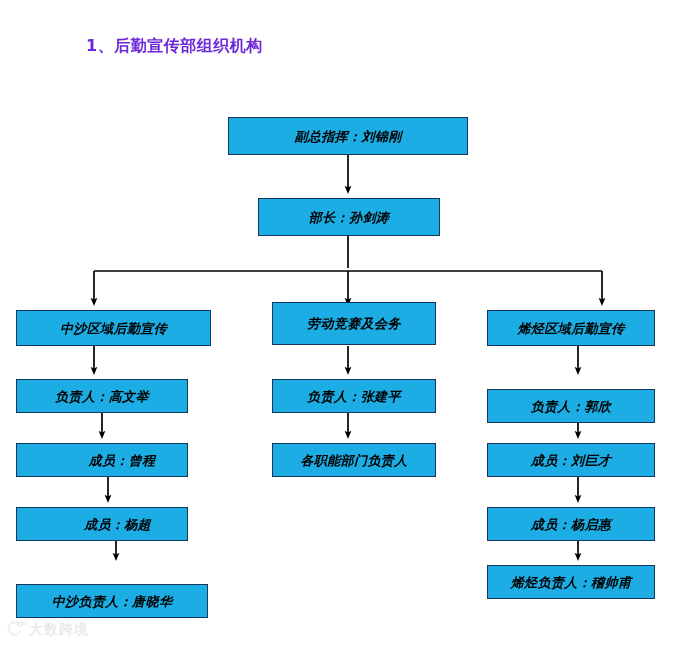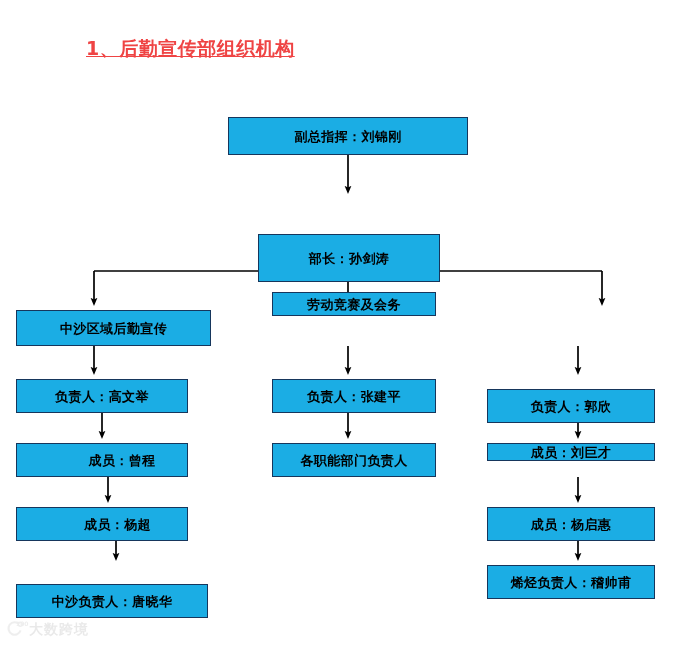--- a/index.html
+++ b/index.html
@@ -20,35 +20,35 @@
     position: absolute;
     left: 0; top: 0;
     width: 676px;
     height: 645px;
   }
 
   .page-title {
     position: absolute;
     left: 86px;
     top: 36px;
-    font-size: 19px;
+    font-size: 16px;
     font-weight: bold;
     letter-spacing: 0.5px;
     white-space: nowrap;
-    color: #ef4444;
-    text-decoration: underline;
+    color: #6d28d9;
   }
 
   
   #org-chart {
     position: absolute;
     left: 0;
     top: 0;
     width: 676px;
     height: 645px;
+    font-style: italic;
   }
 
   #connector-layer {
     position: absolute;
     left: 0;
     top: 0;
     width: 676px;
     height: 645px;
     pointer-events: none;
   }
@@ -63,35 +63,35 @@
     justify-content: center;
     font-size: 13px;
     font-weight: bold;
     color: #000000;
     letter-spacing: 0.4px;
     white-space: nowrap;
     line-height: 1;
   }
 
   .node.n-top      { left: 228px; top: 117px; width: 240px; height: 38px; }
-  .node.n-second   { left: 258px; top: 198px; width: 182px; height: 48px; margin-top: 36px; }
+  .node.n-second   { left: 258px; top: 198px; width: 182px; height: 38px; }
 
   .node.n-l0       { left: 16px;  top: 310px; width: 195px; height: 36px; }
   .node.n-l1       { left: 16px;  top: 379px; width: 172px; height: 34px; }
   .node.n-l2       { left: 16px;  top: 443px; width: 172px; height: 34px; padding-left: 40px; }
   .node.n-l3       { left: 16px;  top: 507px; width: 172px; height: 34px; padding-left: 31px; }
   .node.n-l4       { left: 16px;  top: 565px; width: 192px; height: 34px; margin-top: 19px; }
 
-  .node.n-m0       { left: 272px; top: 292px; width: 164px; height: 24px; }
+  .node.n-m0       { left: 272px; top: 302px; width: 164px; height: 43px; }
   .node.n-m1       { left: 272px; top: 379px; width: 164px; height: 34px; }
   .node.n-m2       { left: 272px; top: 443px; width: 164px; height: 34px; }
 
   .node.n-r0       { left: 487px; top: 310px; width: 168px; height: 36px; }
   .node.n-r1       { left: 487px; top: 379px; width: 168px; height: 34px; margin-top: 10px; }
-  .node.n-r2       { left: 487px; top: 443px; width: 168px; height: 18px; }
+  .node.n-r2       { left: 487px; top: 443px; width: 168px; height: 34px; }
   .node.n-r3       { left: 487px; top: 507px; width: 168px; height: 34px; }
   .node.n-r4       { left: 487px; top: 565px; width: 168px; height: 34px; }
 
   
   .watermark {
     position: absolute;
     left: 6px;
     top: 620px;
     display: flex;
     align-items: center;
@@ -184,20 +184,21 @@
     <div class="node n-l0">中沙区域后勤宣传</div>
     <div class="node n-l1">负责人：高文举</div>
     <div class="node n-l2">成员：曾程</div>
     <div class="node n-l3">成员：杨超</div>
     <div class="node n-l4">中沙负责人：唐晓华</div>
 
     <div class="node n-m0">劳动竞赛及会务</div>
     <div class="node n-m1">负责人：张建平</div>
     <div class="node n-m2">各职能部门负责人</div>
 
+    <div class="node n-r0">烯烃区域后勤宣传</div>
     <div class="node n-r1">负责人：郭欣</div>
     <div class="node n-r2">成员：刘巨才</div>
     <div class="node n-r3">成员：杨启惠</div>
     <div class="node n-r4">烯烃负责人：稽帅甫</div>
 
   </div>
 
   <div class="watermark">
     <span class="wm-logo">
       <svg width="19" height="19" viewBox="0 0 19 19">

